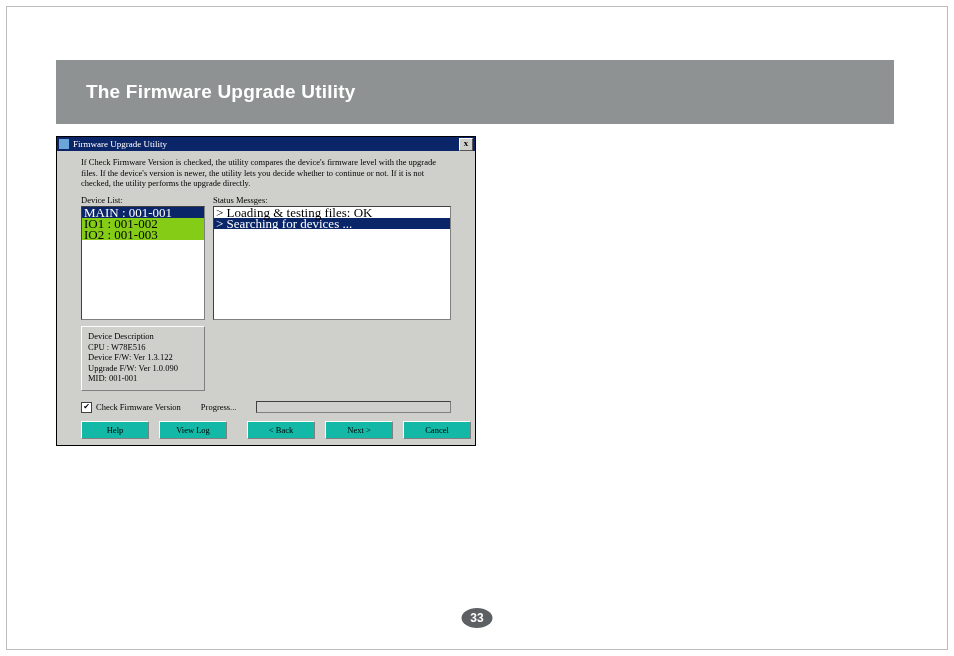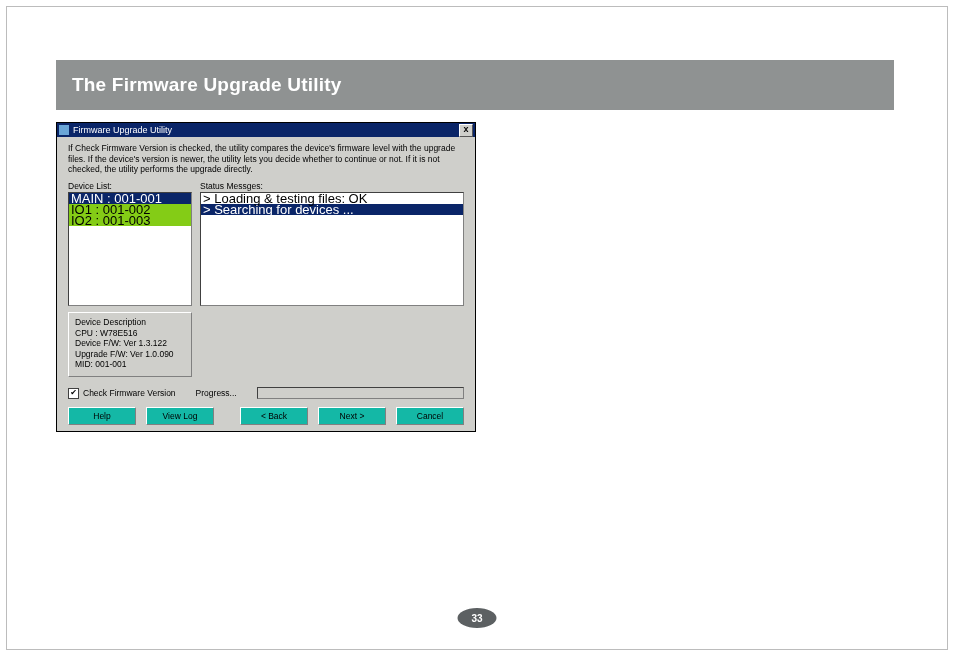--- a/index.html
+++ b/index.html
@@ -1,46 +1,46 @@
 <!DOCTYPE html>
 <html><head>
 <meta charset="utf-8">
 <style>
   html,body{margin:0;padding:0;width:954px;height:656px;background:#fff;font-family:Arial,Helvetica,sans-serif;color:#111;position:relative}
   .page{position:absolute;left:56px;top:60px;width:838px}
-  .header-bar{background:#8f9292;color:#fff;height:50px;display:flex;align-items:center;padding-left:16px;font-weight:bold;font-size:19px;letter-spacing:.2px}
+  .header-bar{background:#8f9292;color:#fff;height:64px;display:flex;align-items:center;padding-left:30px;font-weight:bold;font-size:19px;letter-spacing:.2px}
   .body-row{margin-top:12px;display:flex;gap:12px;align-items:flex-start}
   .instr{width:380px;font-size:15px;line-height:1.35;text-align:justify}
   .instr .num{font-weight:bold}
   .instr .ital{font-style:italic}
   
-  .dlg{width:418px;border:1px solid #000;background:#cfcfcb;font-family:Liberation Sans, sans-serif;font-size:9px;color:#000}
+  .dlg{width:418px;border:1px solid #000;background:#cfcfcb;font-family:Liberation Serif, serif;font-size:9px;color:#000}
   .titlebar{height:14px;background:linear-gradient(#0a2568,#0a2568);color:#fff;display:flex;align-items:center;padding:0 2px;font-size:9px}
   .titlebar .t-icon{width:10px;height:10px;background:#6aa6d8;margin-right:4px;display:inline-block}
   .titlebar .t-text{flex:1}
   .titlebar .t-close{width:12px;height:11px;background:#cfcfcb;border:1px solid #fff;border-right-color:#555;border-bottom-color:#555;color:#000;text-align:center;line-height:9px;font-weight:bold;font-size:9px}
-  .dlg-body{padding:6px 11px}
+  .dlg-body{padding:6px 24px}
   .note{font-size:8.5px;line-height:1.25;margin-bottom:6px}
   .row2{display:flex;gap:8px}
   .col-left{width:124px}
   .col-right{flex:1}
   .lbl{font-size:8.5px;margin-bottom:1px}
   .listbox{border:1px solid #808080;border-top-color:#404040;border-left-color:#404040;background:#fff;height:112px;overflow:hidden}
   .li{padding:0 2px;font-size:13px;line-height:11px;white-space:nowrap}
   .sel{background:#0a2568;color:#fff}
   .hl{background:#84cc16}
   .msgbox{border:1px solid #808080;border-top-color:#404040;border-left-color:#404040;background:#fff;height:112px}
   .descbox{border:1px solid #808080;border-top-color:#fff;border-left-color:#fff;background:#cfcfcb;margin-top:6px;padding:4px 6px 6px;font-size:8.5px;line-height:1.25}
   .chkrow{display:flex;align-items:center;gap:20px;margin-top:10px;font-size:8.5px}
   .chk{width:9px;height:9px;border:1px solid #404040;background:#fff;display:inline-flex;align-items:center;justify-content:center;margin-right:4px;font-size:8px;line-height:8px}
   .prog{border:1px solid #808080;border-top-color:#404040;border-left-color:#404040;background:#cfcfcb;height:10px;flex:1}
   .btnrow{display:flex;gap:10px;margin-top:8px;align-items:center}
   .btn{border:1px solid #808080;border-top-color:#fff;border-left-color:#fff;background:#14b8a6;height:16px;min-width:54px;padding:0 6px;font-size:8.5px;display:flex;align-items:center;justify-content:center}
   .btnrow .spacer{flex:1}
-  .pagenum{position:absolute;left:50%;transform:translateX(-50%);bottom:28px;width:39px;height:20px;border-radius:50%;background:#5c6062;color:#fff;display:flex;align-items:center;justify-content:center;font-size:10px;font-weight:bold}
+  .pagenum{position:absolute;left:50%;transform:translateX(-50%);bottom:28px;width:31px;height:20px;border-radius:50%;background:#5c6062;color:#fff;display:flex;align-items:center;justify-content:center;font-size:12px;font-weight:bold}
   .page-border{position:absolute;left:6px;top:6px;right:6px;bottom:6px;border:1px solid #bcbcbc;pointer-events:none}
 </style>
 </head>
 <body>
 
 <div class="page-border"></div>
 
 <div class="page">
   <div class="header-bar">
     <span>The Firmware Upgrade Utility</span>

